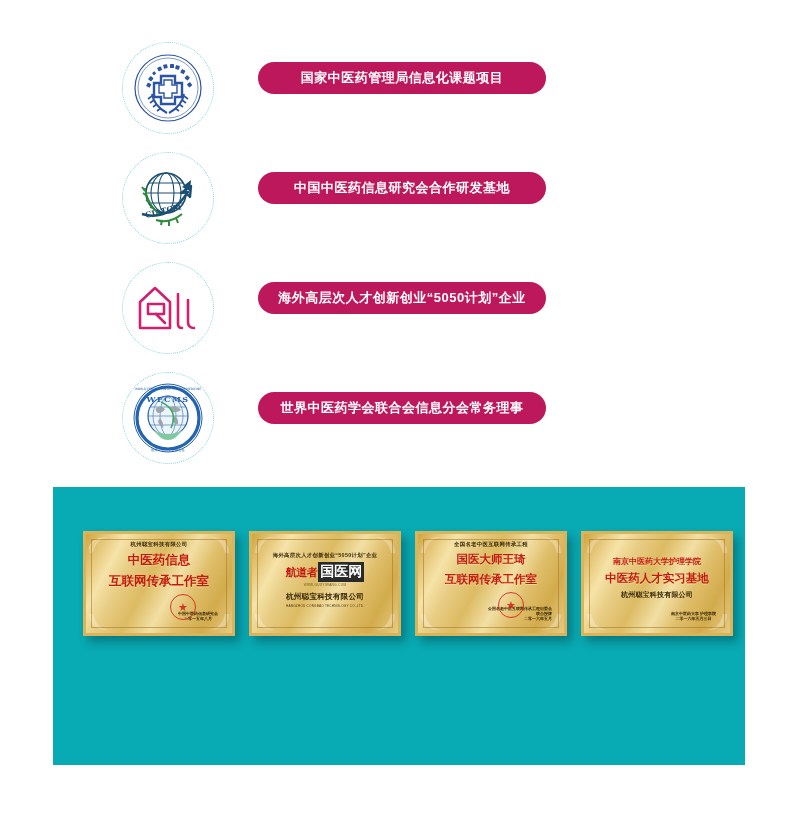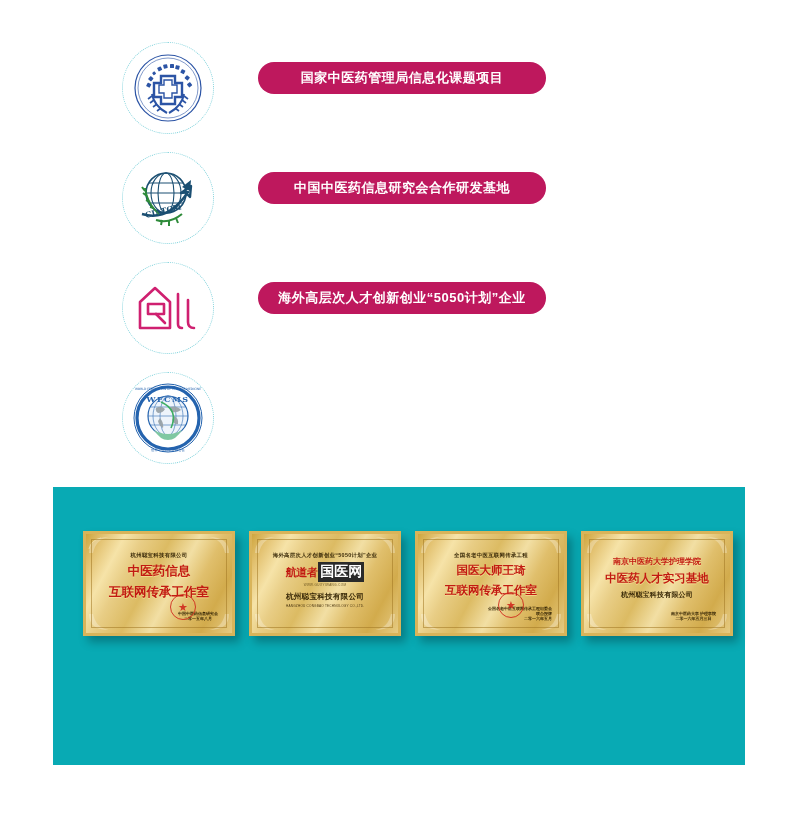--- a/index.html
+++ b/index.html
@@ -68,21 +68,21 @@
   .plaque.p1{left:196px;}
   .plaque.p2{left:362px;}
   .plaque.p3{left:528px;}
 
   
   .plaque-inner{
     position:absolute;left:5px;top:5px;right:5px;bottom:5px;
     border:1px solid rgba(160,118,35,.55);
     box-sizing:border-box;
     display:flex;flex-direction:column;align-items:center;
-    padding-top:12px;
+    padding-top:1px;
   }
   
   .corner{
     position:absolute;width:22px;height:18px;
     opacity:.55;
   }
   .corner.tl{left:2px;top:2px;}
   .corner.tr{right:2px;top:2px;transform:scaleX(-1);}
   .corner.bl{left:2px;bottom:2px;transform:scaleY(-1);}
   .corner.br{right:2px;bottom:2px;transform:scale(-1,-1);}
@@ -282,20 +282,21 @@
         <path d="M24 50 q6 10 14 10 q8 0 14 -10 q-6 4 -14 4 q-8 0 -14 -4 z" fill="#7fc8a2"></path>
 
         <text x="38" y="22" font-size="8" font-weight="bold" fill="#2463ae" text-anchor="middle" font-family="DejaVu Serif, serif" letter-spacing="1.5">WFCMS</text>
 
         <g fill="#2463ae">
           <text x="38" y="10" font-size="3" text-anchor="middle" font-family="DejaVu Sans, sans-serif">WORLD FEDERATION OF CHINESE MEDICINE</text>
           <text x="38" y="71" font-size="3.4" text-anchor="middle" font-family="DejaVu Sans, sans-serif">世界中医药学会联合会</text>
         </g>
       </svg>
     </div>
+    <div class="cred-pill">世界中医药学会联合会信息分会常务理事</div>
   </div>
 </div>
 
 <div class="plaque-panel">
   <div class="plaque-strip">
 
     <div class="plaque p0">
       <span class="corner tl">
         <svg width="22" height="18" viewBox="0 0 22 18">
             <path d="M1 17 Q1 1 21 1 Q8 3 5 17 Z" fill="#ffffff" opacity=".5"></path>

